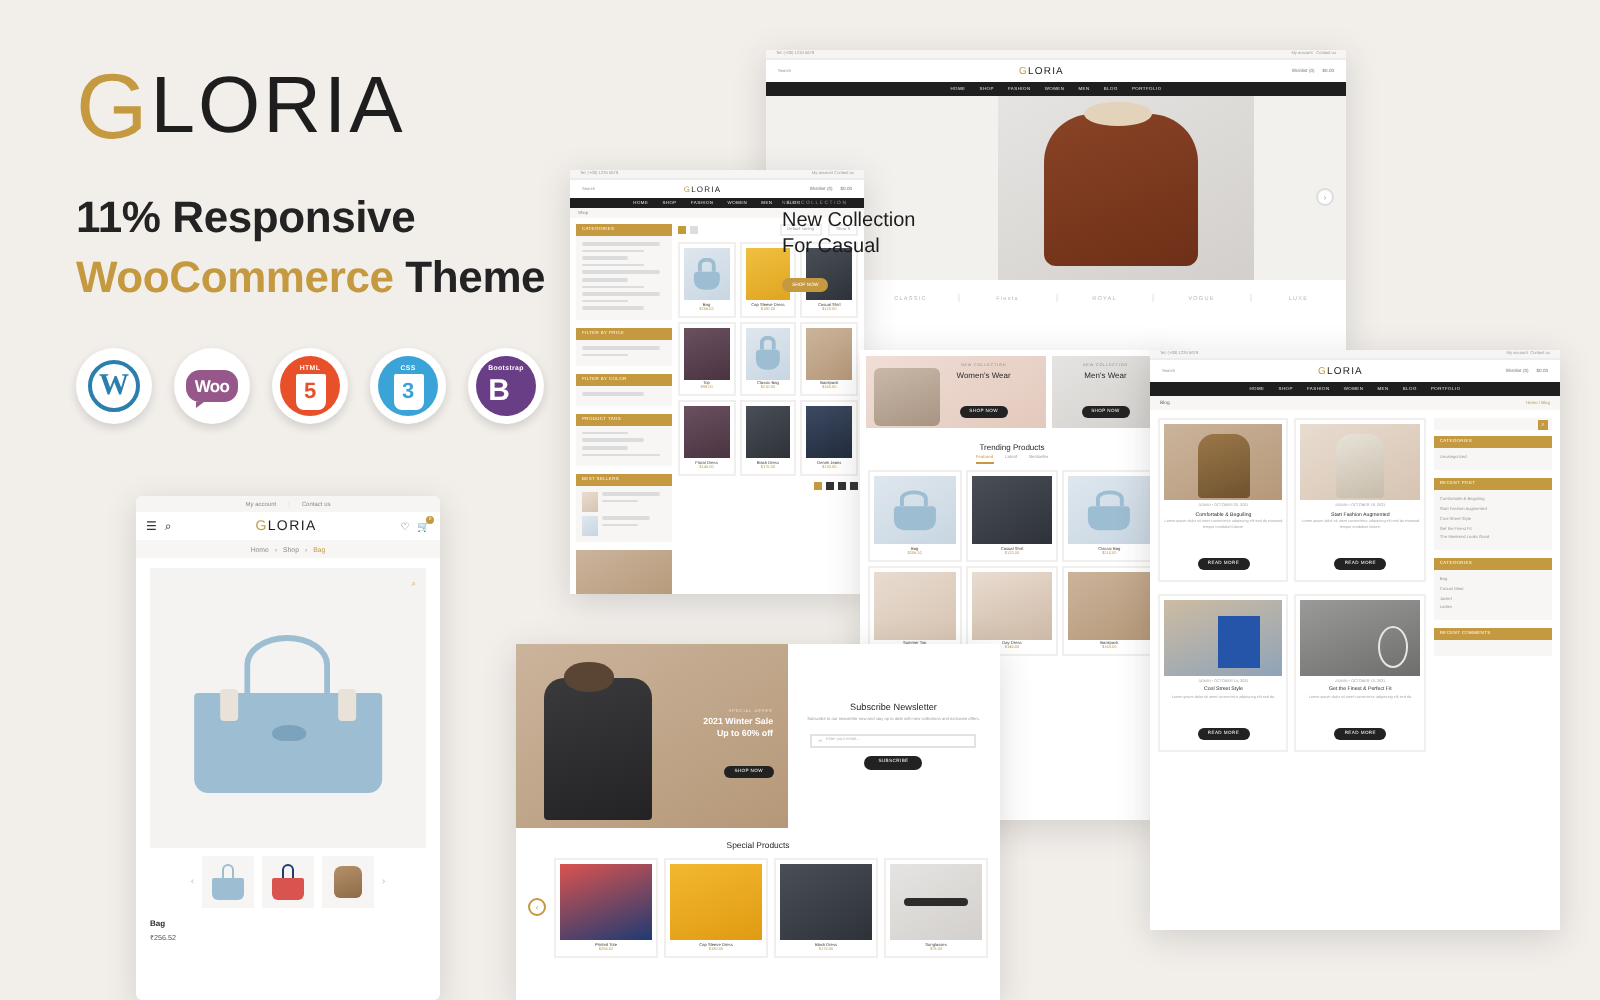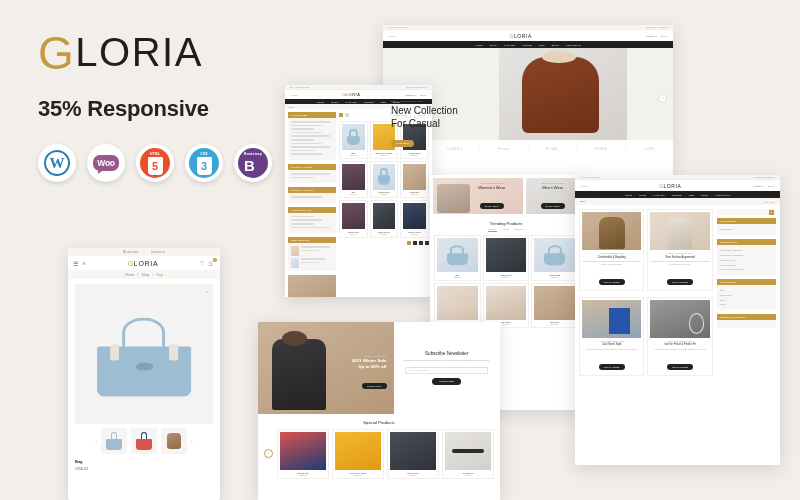--- a/index.html
+++ b/index.html
@@ -135,21 +135,22 @@
   .sb-block { margin-bottom:4px; }
   .sb-li { font-size:2.1px; color:#999; padding:1.4px 0; }
 </style>
 </head>
 <body>
 
 <div class="stage">
 
   <div class="promo">
     <div class="logo"><span class="g">G</span><span>LORIA</span></div>
-    <div class="tagline1">35% Responsive</div>
+    <div class="tagline1">11% Responsive</div>
+    <div class="tagline2"><span class="woo">WooCommerce</span><span> Theme</span></div>
 
     <div class="badges">
       <div class="badge b-wp">
           <div class="inner">
             <div class="wp-ring">
               <span>W</span>
             </div>
           </div>
         </div>
       <div class="badge b-woo">

